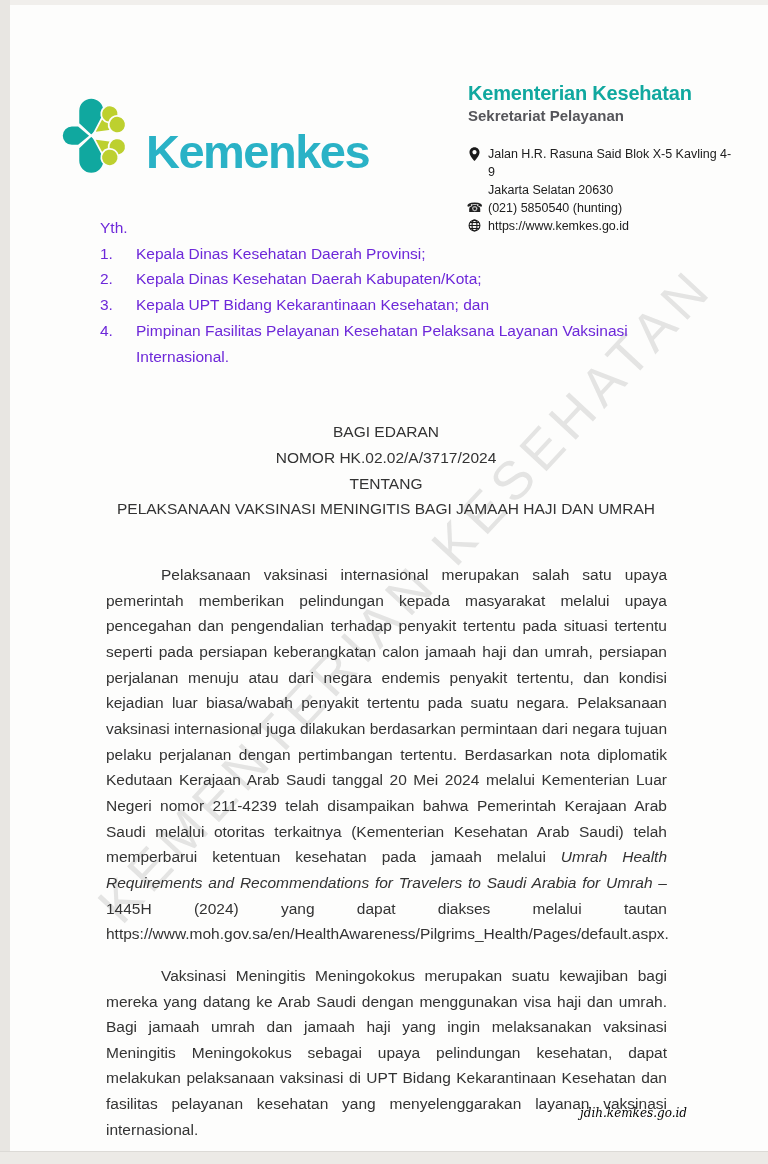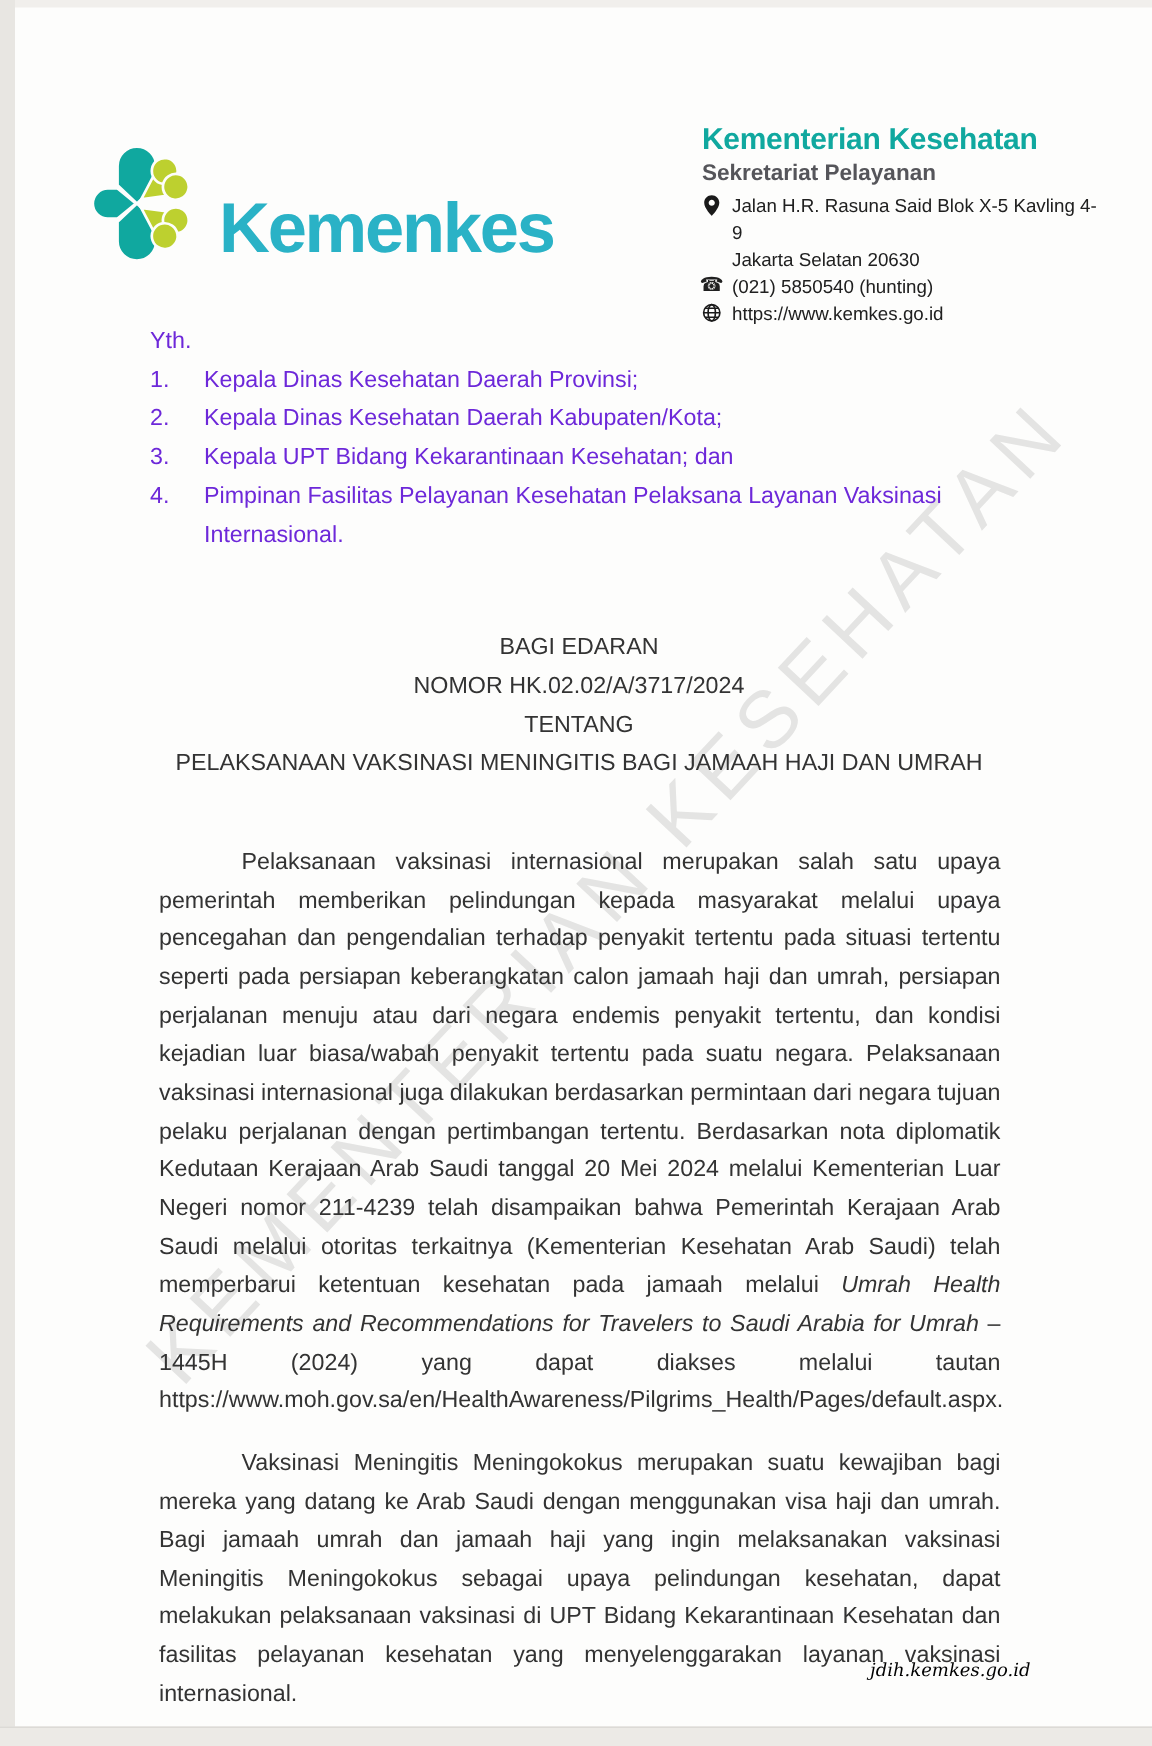--- a/index.html
+++ b/index.html
@@ -23,21 +23,21 @@
   }
 
   
   .logo-block { position:absolute; left:54px; top:88px; display:flex; align-items:center; gap:6px; z-index:1; }
   .logo-mark { width:86px; height:94px; }
   .wordmark { font-size:47px; font-weight:bold; letter-spacing:-1.5px; color:var(--wordmark,#2ab2c6);margin-top:33px; }
 
   .header-right { position:absolute; left:468px; top:82px; width:270px; z-index:1; }
   .ministry { font-size:20px; font-weight:bold; color:var(--teal,#00ab9d); letter-spacing:-0.2px; }
   .secretariat { font-size:15px; font-weight:bold; color:#55555a; margin-top:2px; }
-  .contact { margin-top:4px; font-size:12.5px; color:#202020; }
+  .contact { margin-top:21px; font-size:12.5px; color:#202020; }
   .contact-row { display:flex; align-items:flex-start; line-height:18px; }
   .contact-icon { width:13px; flex:0 0 13px; margin-right:7px; display:flex; justify-content:center; padding-top:2px; }
   .contact-icon svg { display:block; }
   .phone-glyph { font-family:"DejaVu Sans", sans-serif; font-size:13px; line-height:14px; }
 
   
   .recipients { position:absolute; left:100px; top:215px; width:565px; font-size:15.5px; line-height:25.7px; color:#6d28d9; z-index:1; }
   .recipient-item { display:flex; }
   .recipient-num { flex:0 0 36px; }
   .recipient-text { flex:1; }

